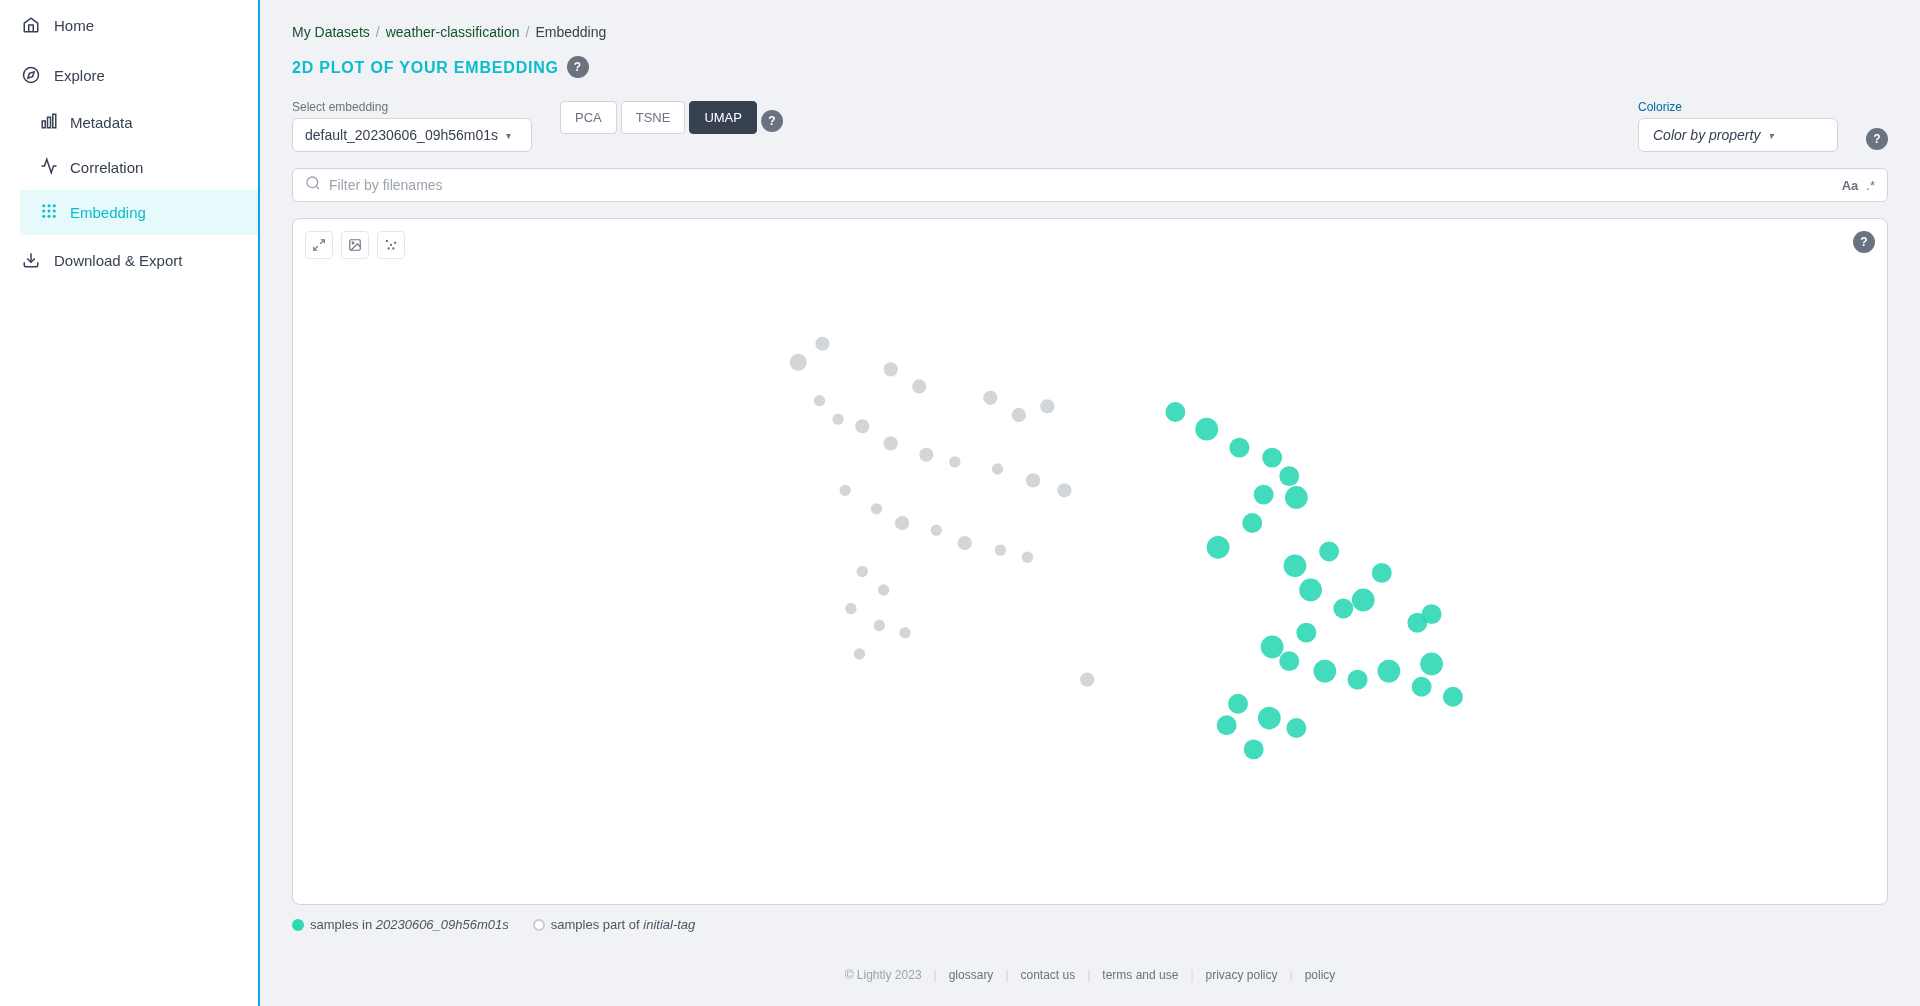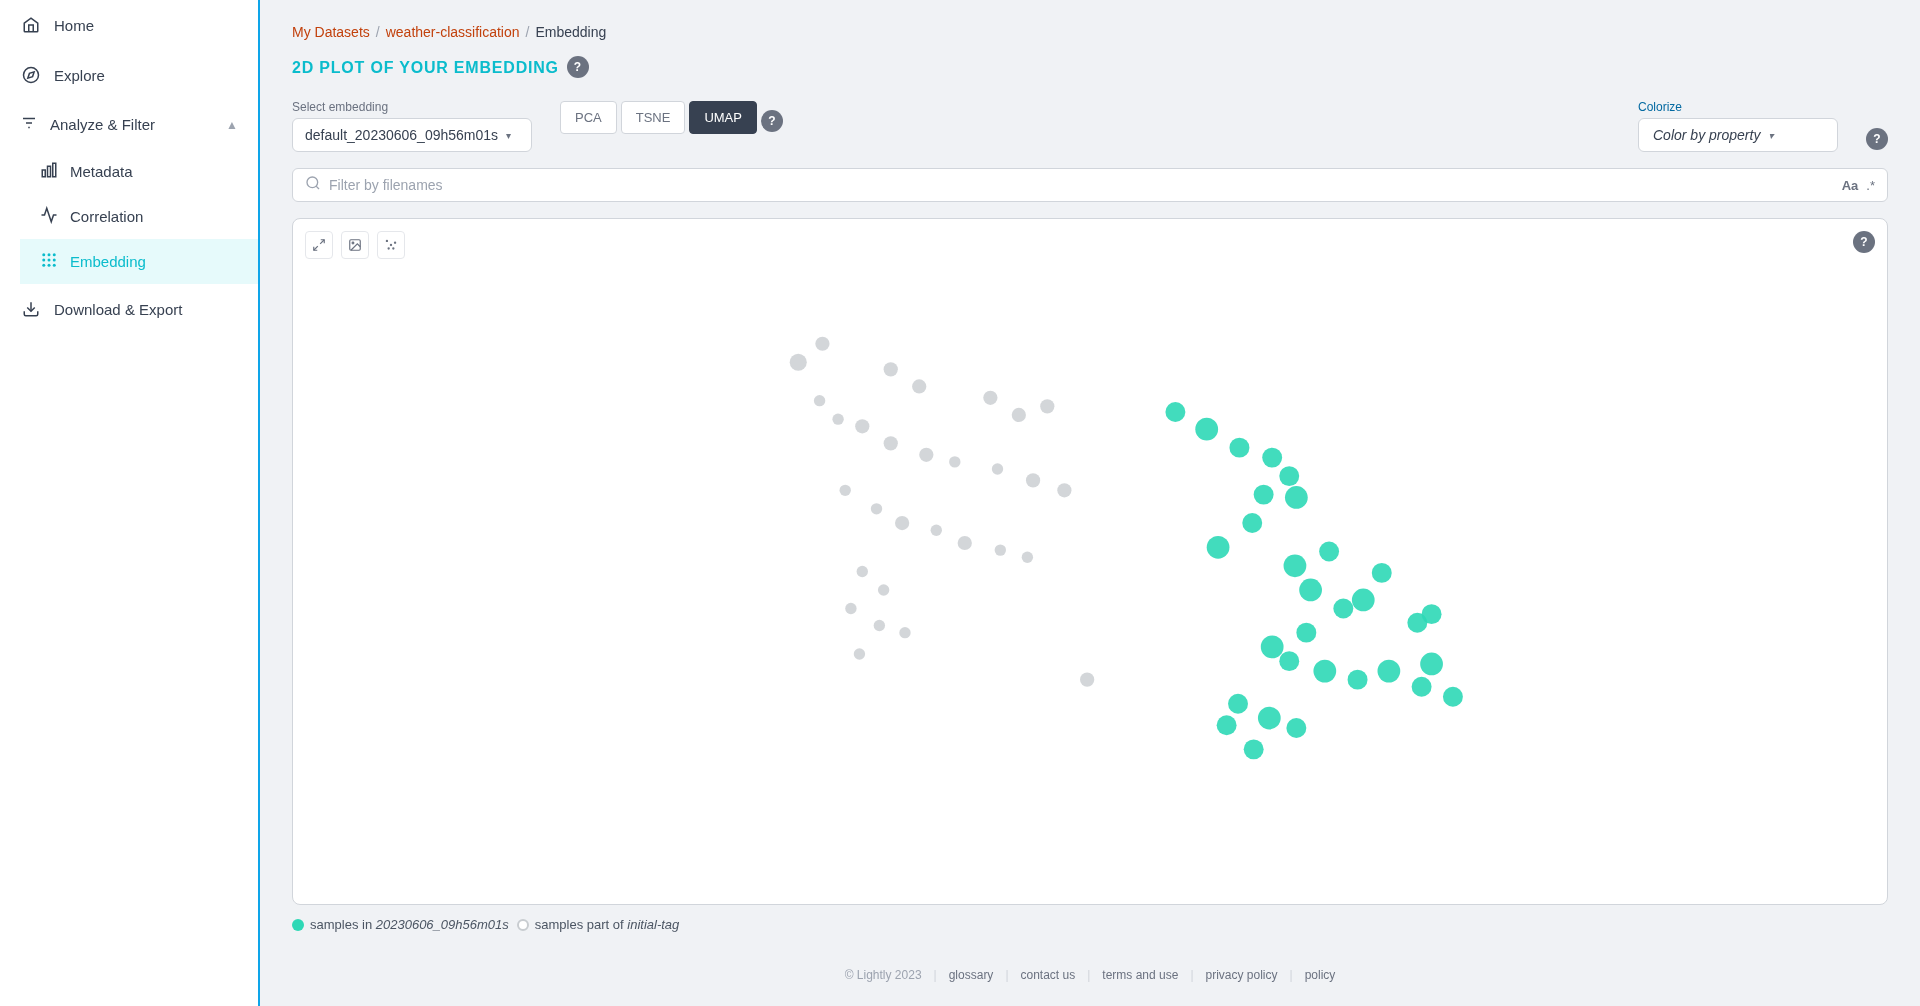--- a/index.html
+++ b/index.html
@@ -75,21 +75,21 @@
     
     .breadcrumb {
       display: flex;
       align-items: center;
       gap: 6px;
       font-size: 14px;
       margin-bottom: 16px;
       color: #6b7280;
     }
     .breadcrumb a {
-      color: #c2410c;
+      color: #14532d;
       text-decoration: none;
       font-weight: 500;
     }
     .breadcrumb .sep { color: #9ca3af; }
     .breadcrumb .current { color: #374151; font-weight: 500; }
 
     
     .page-title {
       font-size: 16px;
       font-weight: 700;
@@ -265,21 +265,21 @@
       height: 100%;
       position: absolute;
       top: 0;
       left: 0;
     }
 
     
     .legend {
       display: flex;
       align-items: center;
-      gap: 8px;
+      gap: 24px;
       margin-top: 12px;
       font-size: 13px;
       color: #4b5563;
     }
     .legend-item {
       display: flex;
       align-items: center;
       gap: 6px;
     }
     .legend-dot {
@@ -331,33 +331,20 @@
     <span class="icon">
       <svg class="icon-svg" viewBox="0 0 24 24" fill="none" stroke="currentColor" stroke-width="2">
         <circle cx="12" cy="12" r="10"></circle>
         <polygon points="16.24,7.76 14.12,14.12 7.76,16.24 9.88,9.88"></polygon>
       </svg>
     </span>
     <span>Explore</span>
   </div>
 
   <div class="sidebar-section">
-    <div class="sidebar-section-header">
-      <div class="left">
-        <span class="icon">
-          <svg class="icon-svg" viewBox="0 0 24 24" fill="none" stroke="currentColor" stroke-width="2">
-            <line x1="4" y1="6" x2="20" y2="6"></line>
-            <line x1="8" y1="12" x2="16" y2="12"></line>
-            <line x1="11" y1="18" x2="13" y2="18"></line>
-          </svg>
-        </span>
-        <span>Analyze &amp; Filter</span>
-      </div>
-      <span style="color:#9ca3af;font-size:12px;">▲</span>
-    </div>
     <div class="sidebar-children">
       <div class="sidebar-sub-item">
         <span class="icon">
           <svg class="icon-svg" viewBox="0 0 24 24" fill="none" stroke="currentColor" stroke-width="2">
             <rect x="3" y="12" width="4" height="9"></rect>
               <rect x="10" y="7" width="4" height="14"></rect>
               <rect x="17" y="3" width="4" height="18"></rect>
           </svg>
         </span>
         <span>Metadata</span>

